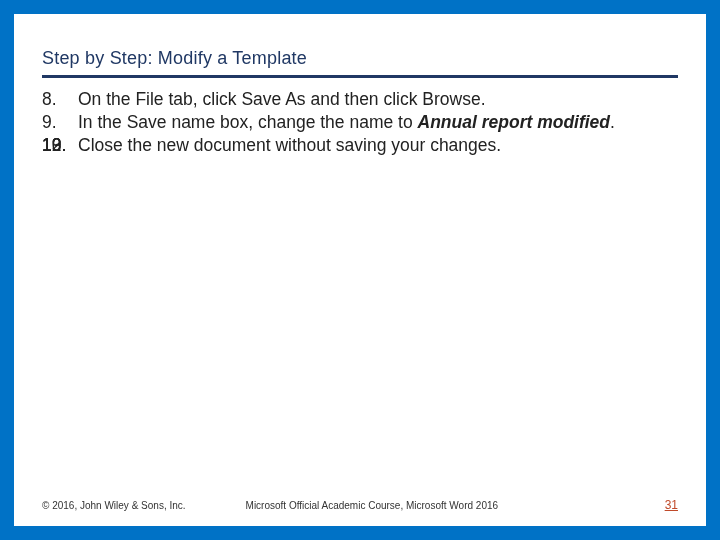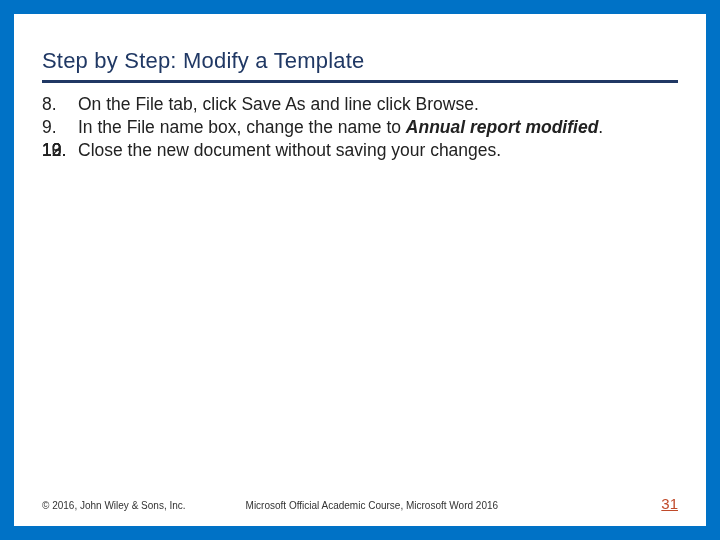--- a/index.html
+++ b/index.html
@@ -12,21 +12,21 @@
   .slide {
     position: absolute;
     left: 14px; top: 14px;
     width: 692px; height: 512px;
     background: #fff;
   }
   .content {
     padding: 34px 28px 0 28px;
   }
   .title {
-    font-size: 22px;
+    font-size: 18px;
     font-weight: 400;
     color: #203864;
     letter-spacing: 0.2px;
     padding-bottom: 6px;
     border-bottom: 3px solid #203864;
     margin-bottom: 10px;
   }
   ol.steps {
     list-style: none;
     font-size: 17.5px;
@@ -51,31 +51,31 @@
     position: absolute;
     left: 0; right: 0; bottom: 14px;
     padding: 0 28px;
     font-size: 10px;
     color: #333;
     display: flex;
     align-items: baseline;
   }
   .footer .copyright { flex: 0 0 auto; margin-right: 60px; }
   .footer .course { flex: 1 1 auto; }
-  .footer .pagenum { flex: 0 0 auto; color: #c04a2a; font-size: 15px; text-decoration: underline; }
+  .footer .pagenum { flex: 0 0 auto; color: #c04a2a; font-size: 12px; text-decoration: underline; }
 </style>
 </head>
 <body>
 
 <div class="slide">
   <div class="content">
     <h1 class="title">Step by Step: Modify a Template</h1>
     <ol class="steps" id="steps">
-        <li><span class="num">8.</span><span><span>On the File tab, click </span><span class="b">Save As</span><span> and line click </span><span class="b">Browse</span><span>.</span></span></li>
-        <li><span class="num">9.</span><span><span>In the File name box, change the name to </span><span class="bi">Annual report modified</span><span>.</span></span></li>
+        <li><span class="num">8.</span><span><span>On the File tab, click </span><span class="b">Save As</span><span> and then click </span><span class="b">Browse</span><span>.</span></span></li>
+        <li><span class="num">9.</span><span><span>In the Save name box, change the name to </span><span class="bi">Annual report modified</span><span>.</span></span></li>
         <li><span class="num">10.</span></li>
         <li><span class="num">19.</span></li>
         <li><span class="num">12.</span></li>
         <li><span class="num">13.</span><span><span>Close the new document without saving your changes.</span></span></li>
       </ol>
   </div>
   <div class="footer">
     <span class="copyright">© 2016, John Wiley &amp; Sons, Inc.</span>
     <span class="course">Microsoft Official Academic Course, Microsoft Word 2016</span>
     <span class="pagenum">31</span>

